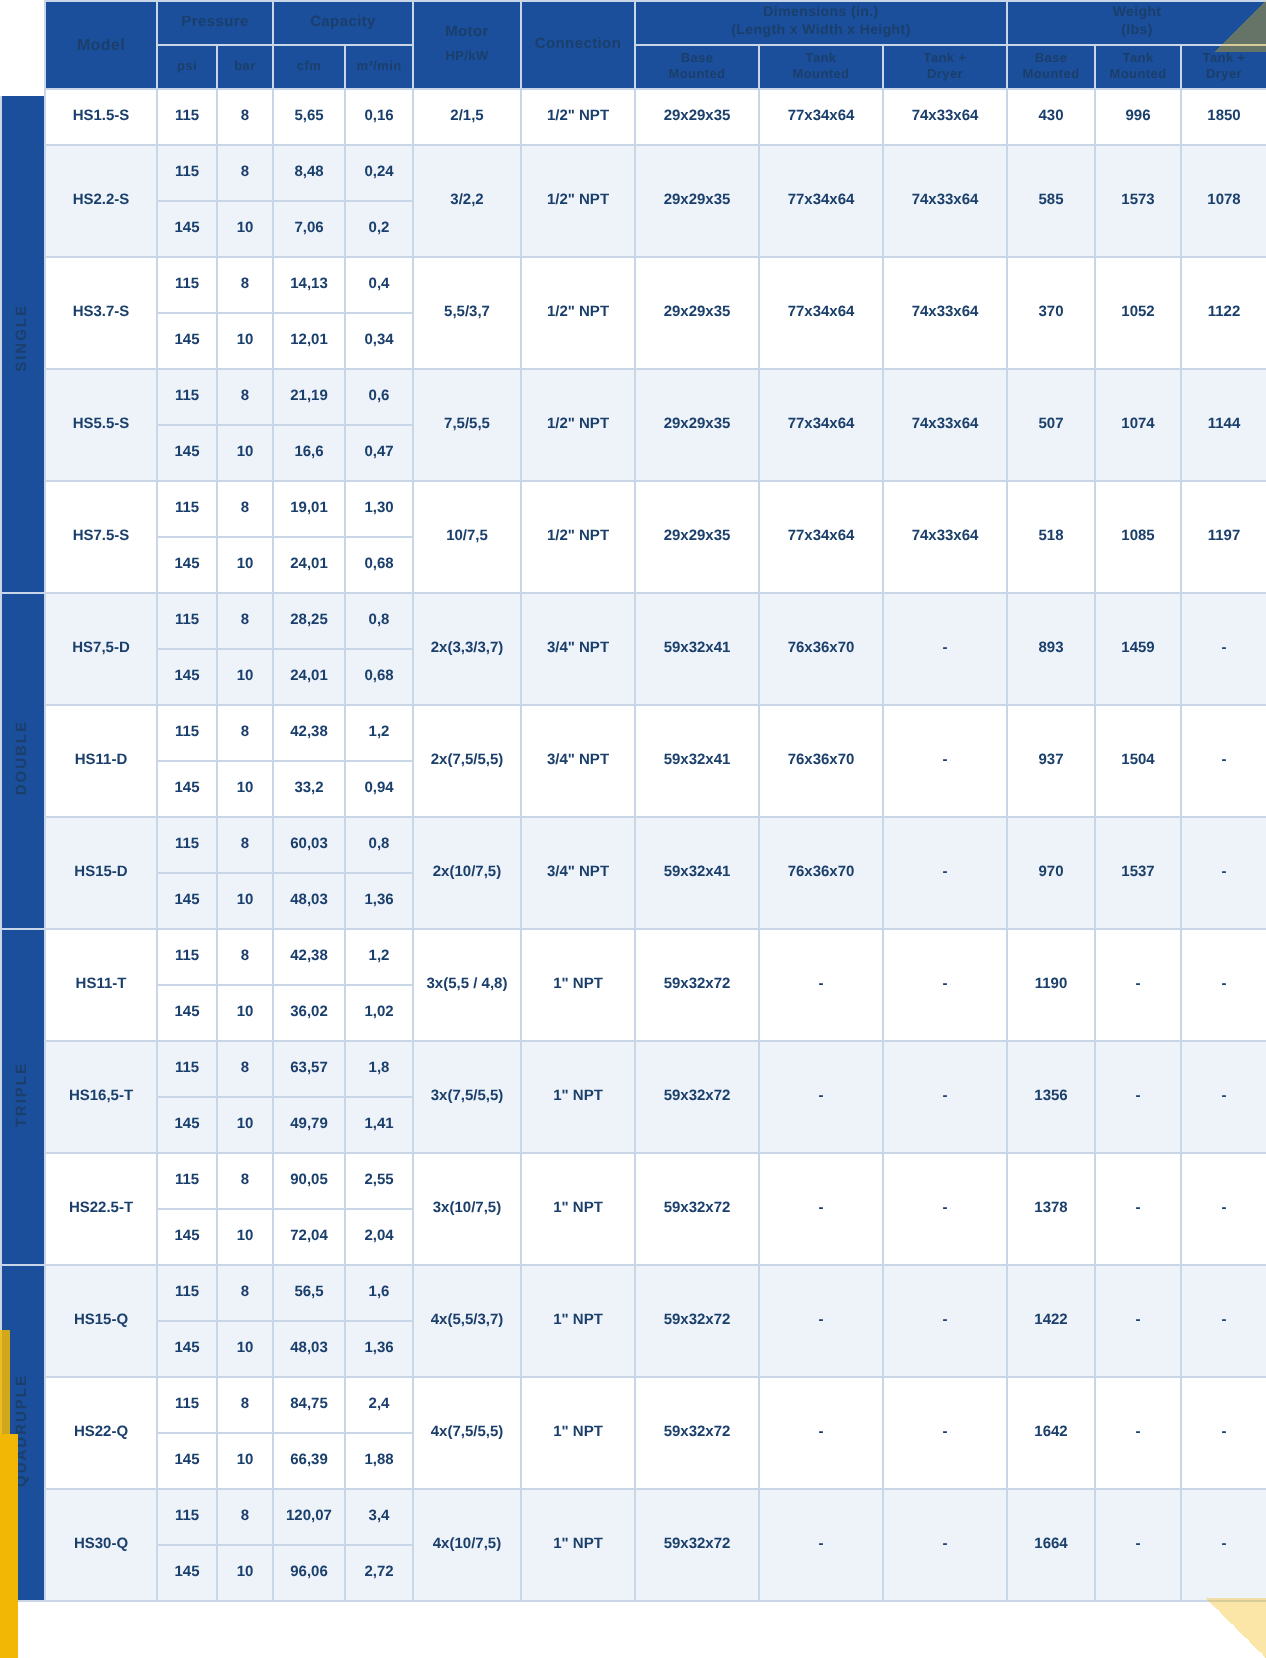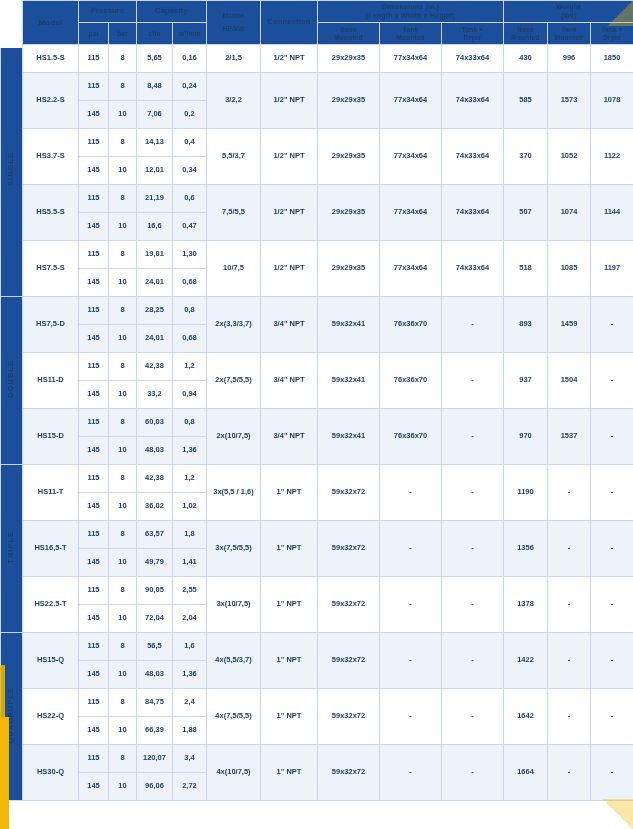--- a/index.html
+++ b/index.html
@@ -353,21 +353,21 @@
           <td class="cellpad shade">48,03</td>
           <td class="cellpad shade">1,36</td>
         </tr>
         <tr style="height: 28px;">
           <td class="grouplabel" rowspan="6"><span class="vert">TRIPLE</span></td>
           <td class="cellpad light model" rowspan="2">HS11-T</td>
           <td class="cellpad light">115</td>
           <td class="cellpad light">8</td>
           <td class="cellpad light">42,38</td>
           <td class="cellpad light">1,2</td>
-          <td class="cellpad light" rowspan="2">3x(5,5 / 1,6)</td>
+          <td class="cellpad light" rowspan="2">3x(5,5 / 4,8)</td>
           <td class="cellpad light" rowspan="2">1" NPT</td>
           <td class="cellpad light" rowspan="2">59x32x72</td>
           <td class="cellpad light dash" rowspan="2">-</td>
           <td class="cellpad light dash" rowspan="2">-</td>
           <td class="cellpad light" rowspan="2">1190</td>
           <td class="cellpad light dash" rowspan="2">-</td>
           <td class="cellpad light dash" rowspan="2">-</td>
         </tr>
         <tr style="height: 28px;">
           <td class="cellpad light">145</td>

